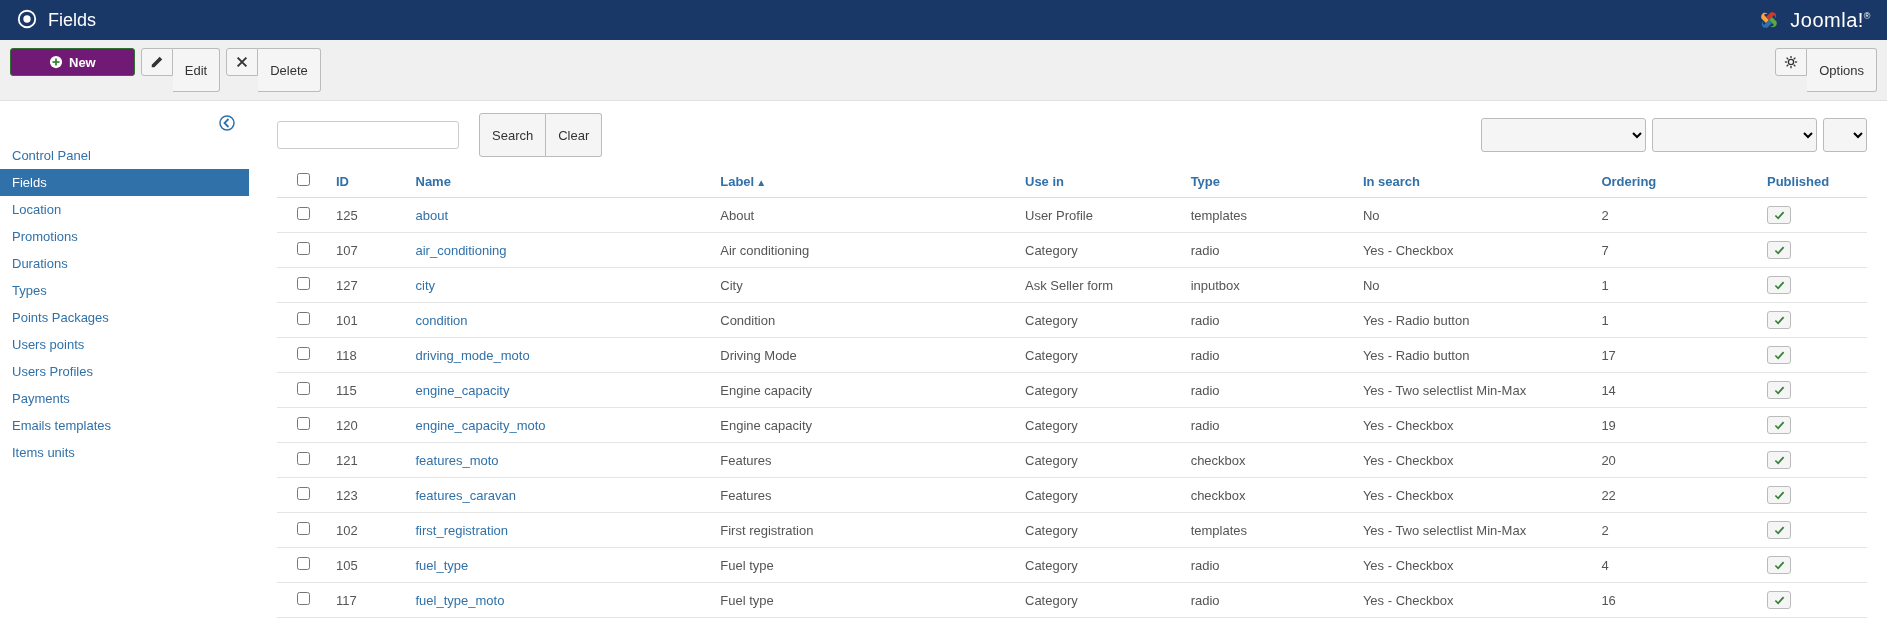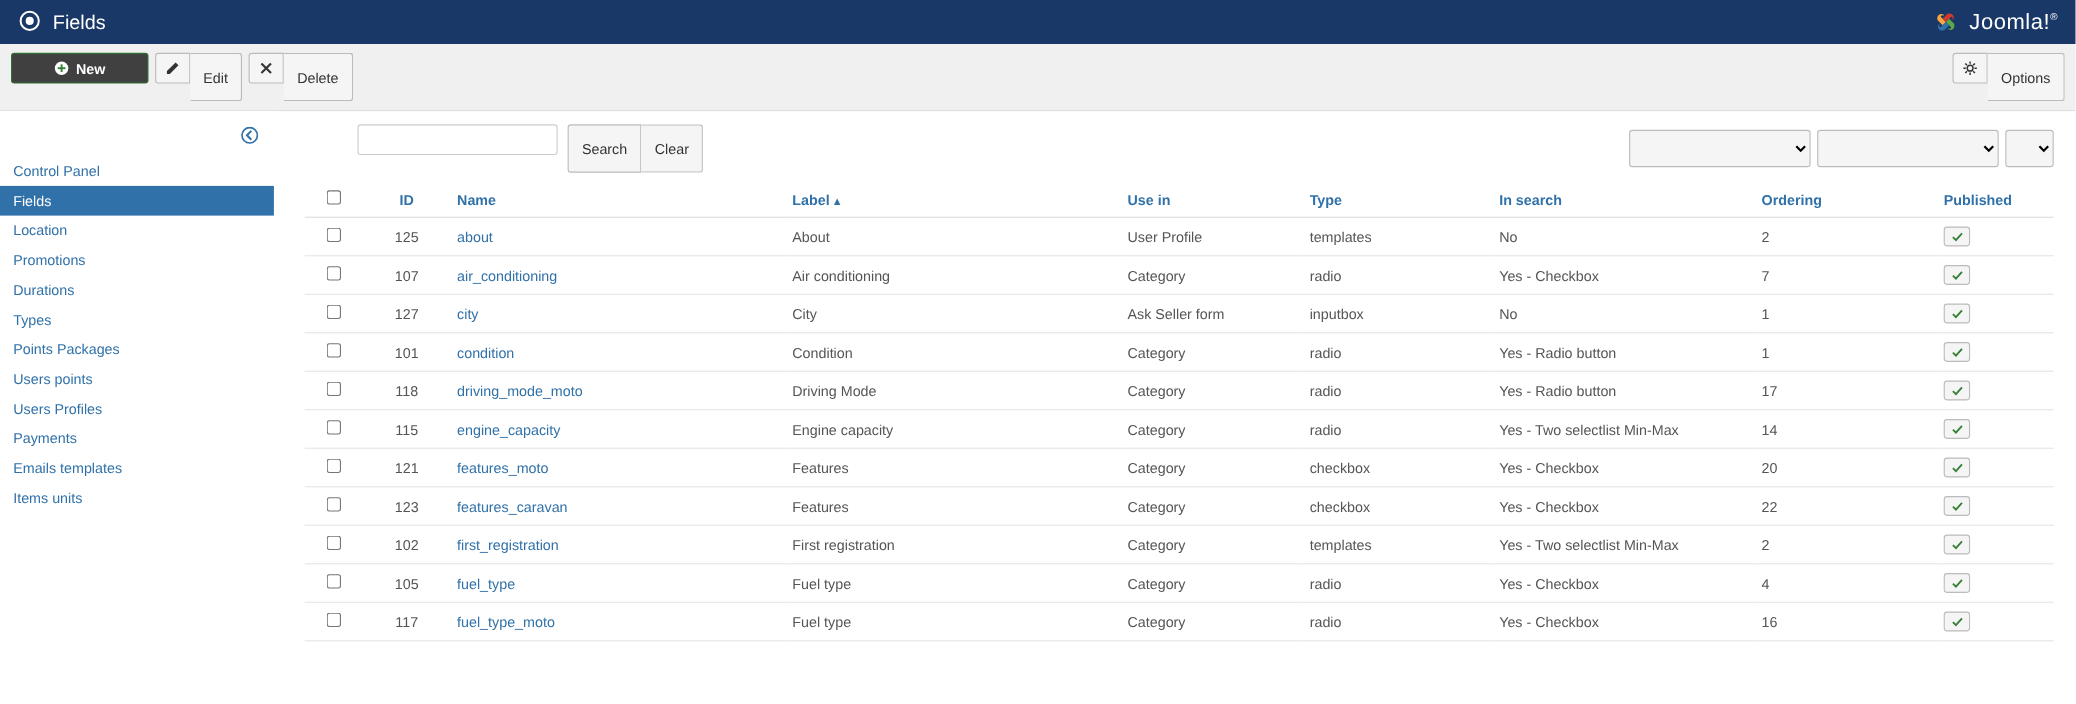--- a/index.html
+++ b/index.html
@@ -47,21 +47,21 @@
   font-size: 13px;
   color: #333;
   cursor: pointer;
   height: 28px;
 }
 .btn-group { display: inline-flex; }
 .btn-group .btn:first-child { border-top-right-radius: 0; border-bottom-right-radius: 0; }
 .btn-group .btn:last-child { border-top-left-radius: 0; border-bottom-left-radius: 0; border-left: none; }
 .btn-icon-only { padding: 5px 8px; }
 .btn-new {
-  background: #404040;
+  background: #701a75;
   border-color: #2f6f2f;
   color: #fff;
   padding: 5px 38px;
   font-weight: bold;
 }
 .icon-plus-circle { width: 14px; height: 14px; fill: #fff; }
 .icon-pencil, .icon-x, .icon-gear { width: 14px; height: 14px; fill: #333; }
 
 .main { display: flex; }
 .sidebar {
@@ -81,21 +81,21 @@
   display: block;
   padding: 6px 12px;
   color: #3071a9;
   cursor: pointer;
   font-size: 13px;
 }
 .nav-item.active { background: #3071a9; color: #fff; }
 
 .content { flex: 1; padding: 12px 20px 20px 28px; }
 .filter-bar { display: flex; justify-content: space-between; margin-bottom: 8px; }
-.filter-left { display: flex; gap: 9px; align-items: flex-start; margin-left: 48px; }
+.filter-left { display: flex; gap: 20px; align-items: center; }
 .filter-right { display: flex; gap: 6px; align-items: center; }
 .search-input {
   width: 182px; height: 28px;
   border: 1px solid #ccc; border-radius: 3px;
   padding: 0 8px; font-size: 13px;
 }
 select {
   height: 28px; border: 1px solid #bbb; border-radius: 3px;
   background: #f5f5f5; font-size: 13px; padding: 16px 6px;
 }
@@ -106,21 +106,21 @@
 table { width: 100%; border-collapse: collapse; font-size: 13px; }
 th {
   text-align: left; padding: 8px 6px; font-weight: bold;
   color: #3071a9; border-bottom: 1px solid #ddd; cursor: pointer;
 }
 th.nolink { color: #555; cursor: default; }
 td { padding: 8px 6px; border-bottom: 1px solid #e5e5e5; color: #555; }
 .link { color: #3071a9; cursor: pointer; }
 .sort-caret { font-size: 10px; margin-left: 2px; }
 .col-check { width: 40px; text-align: center; }
-.col-id { width: 60px; text-align: center; }
+.col-id { width: 60px; }
 .col-name { width: 230px; }
 .col-label { width: 230px; }
 .col-usein { width: 125px; }
 .col-type { width: 130px; }
 .col-search { width: 180px; }
 .col-ordering { width: 125px; }
 .col-published { width: 80px; }
 
 .pub-btn {
   display: inline-flex; align-items: center; justify-content: center;
@@ -363,20 +363,35 @@
             <td class="col-search">Yes - Two selectlist Min-Max</td>
             <td class="col-ordering">14</td>
             <td class="col-published"><span class="pub-btn">
                 <svg viewBox="0 0 16 16">
                   <path d="M2 8 L6 12 L14 3" fill="none" stroke="#378137" stroke-width="2.5"></path>
                 </svg>
               </span></td>
           </tr>
           <tr>
             <td class="col-check"><input type="checkbox" style=""></td>
+            <td class="col-id">120</td>
+            <td class="col-name"><span class="link">engine_capacity_moto</span></td>
+            <td class="col-label">Engine capacity</td>
+            <td class="col-usein">Category</td>
+            <td class="col-type">radio</td>
+            <td class="col-search">Yes - Checkbox</td>
+            <td class="col-ordering">19</td>
+            <td class="col-published"><span class="pub-btn">
+                <svg viewBox="0 0 16 16">
+                  <path d="M2 8 L6 12 L14 3" fill="none" stroke="#378137" stroke-width="2.5"></path>
+                </svg>
+              </span></td>
+          </tr>
+          <tr>
+            <td class="col-check"><input type="checkbox" style=""></td>
             <td class="col-id">121</td>
             <td class="col-name"><span class="link">features_moto</span></td>
             <td class="col-label">Features</td>
             <td class="col-usein">Category</td>
             <td class="col-type">checkbox</td>
             <td class="col-search">Yes - Checkbox</td>
             <td class="col-ordering">20</td>
             <td class="col-published"><span class="pub-btn">
                 <svg viewBox="0 0 16 16">
                   <path d="M2 8 L6 12 L14 3" fill="none" stroke="#378137" stroke-width="2.5"></path>

